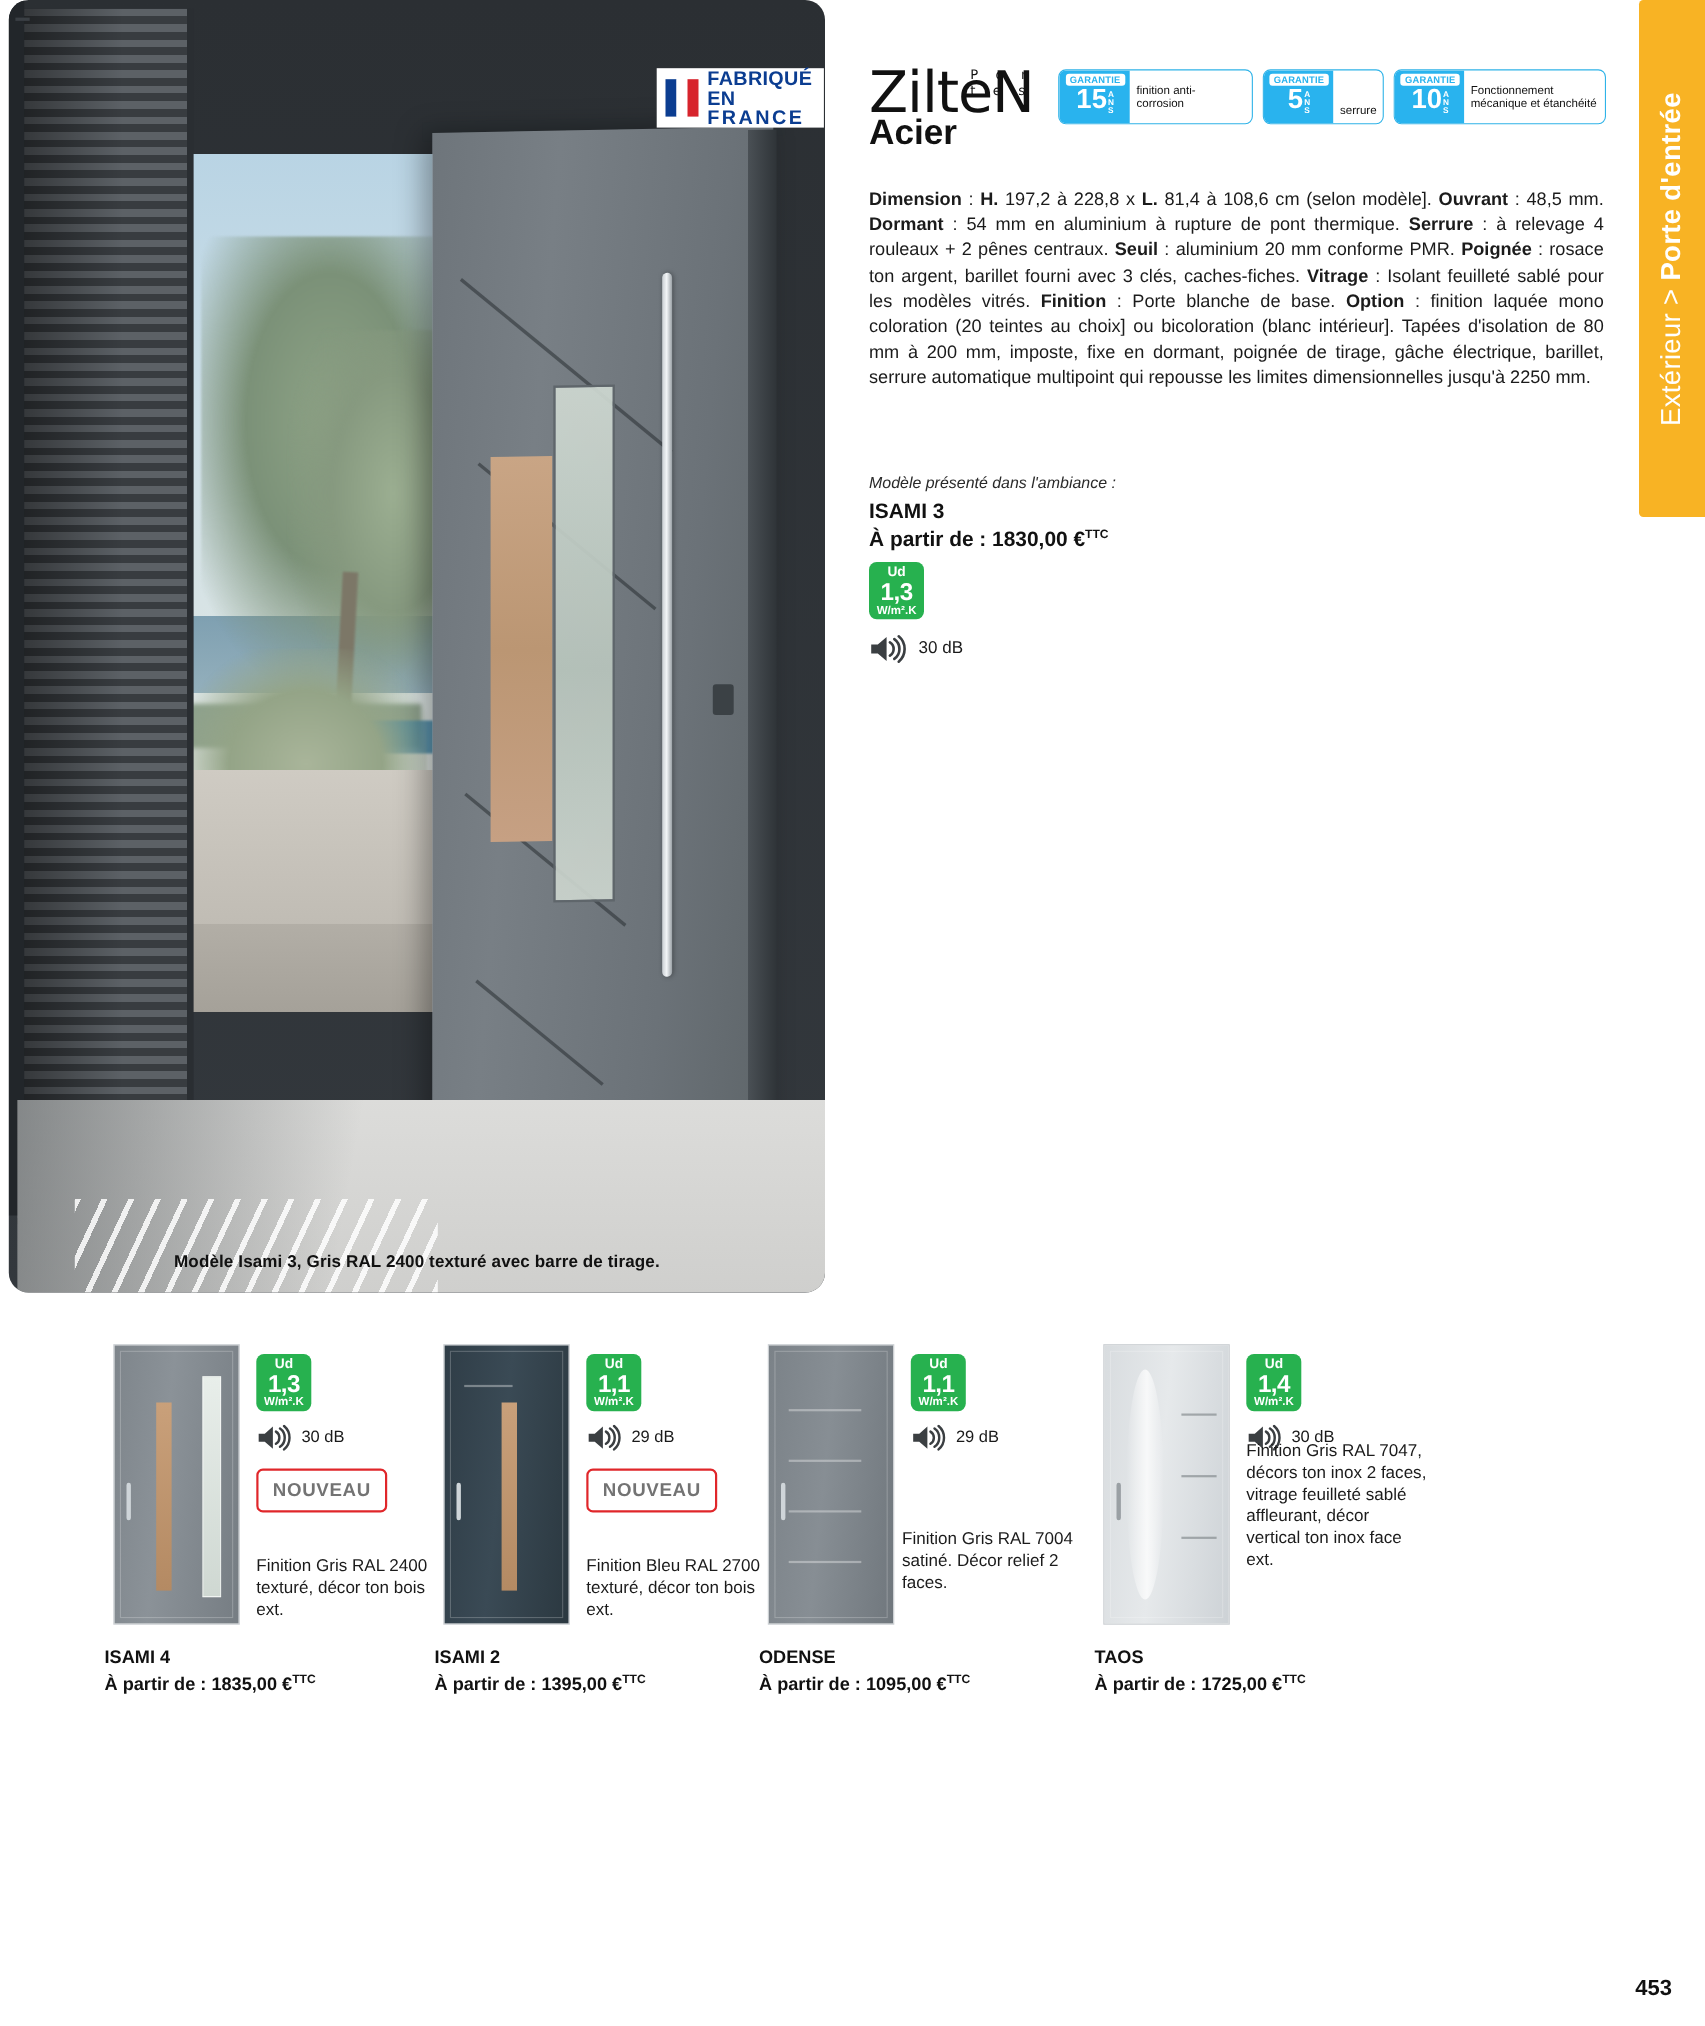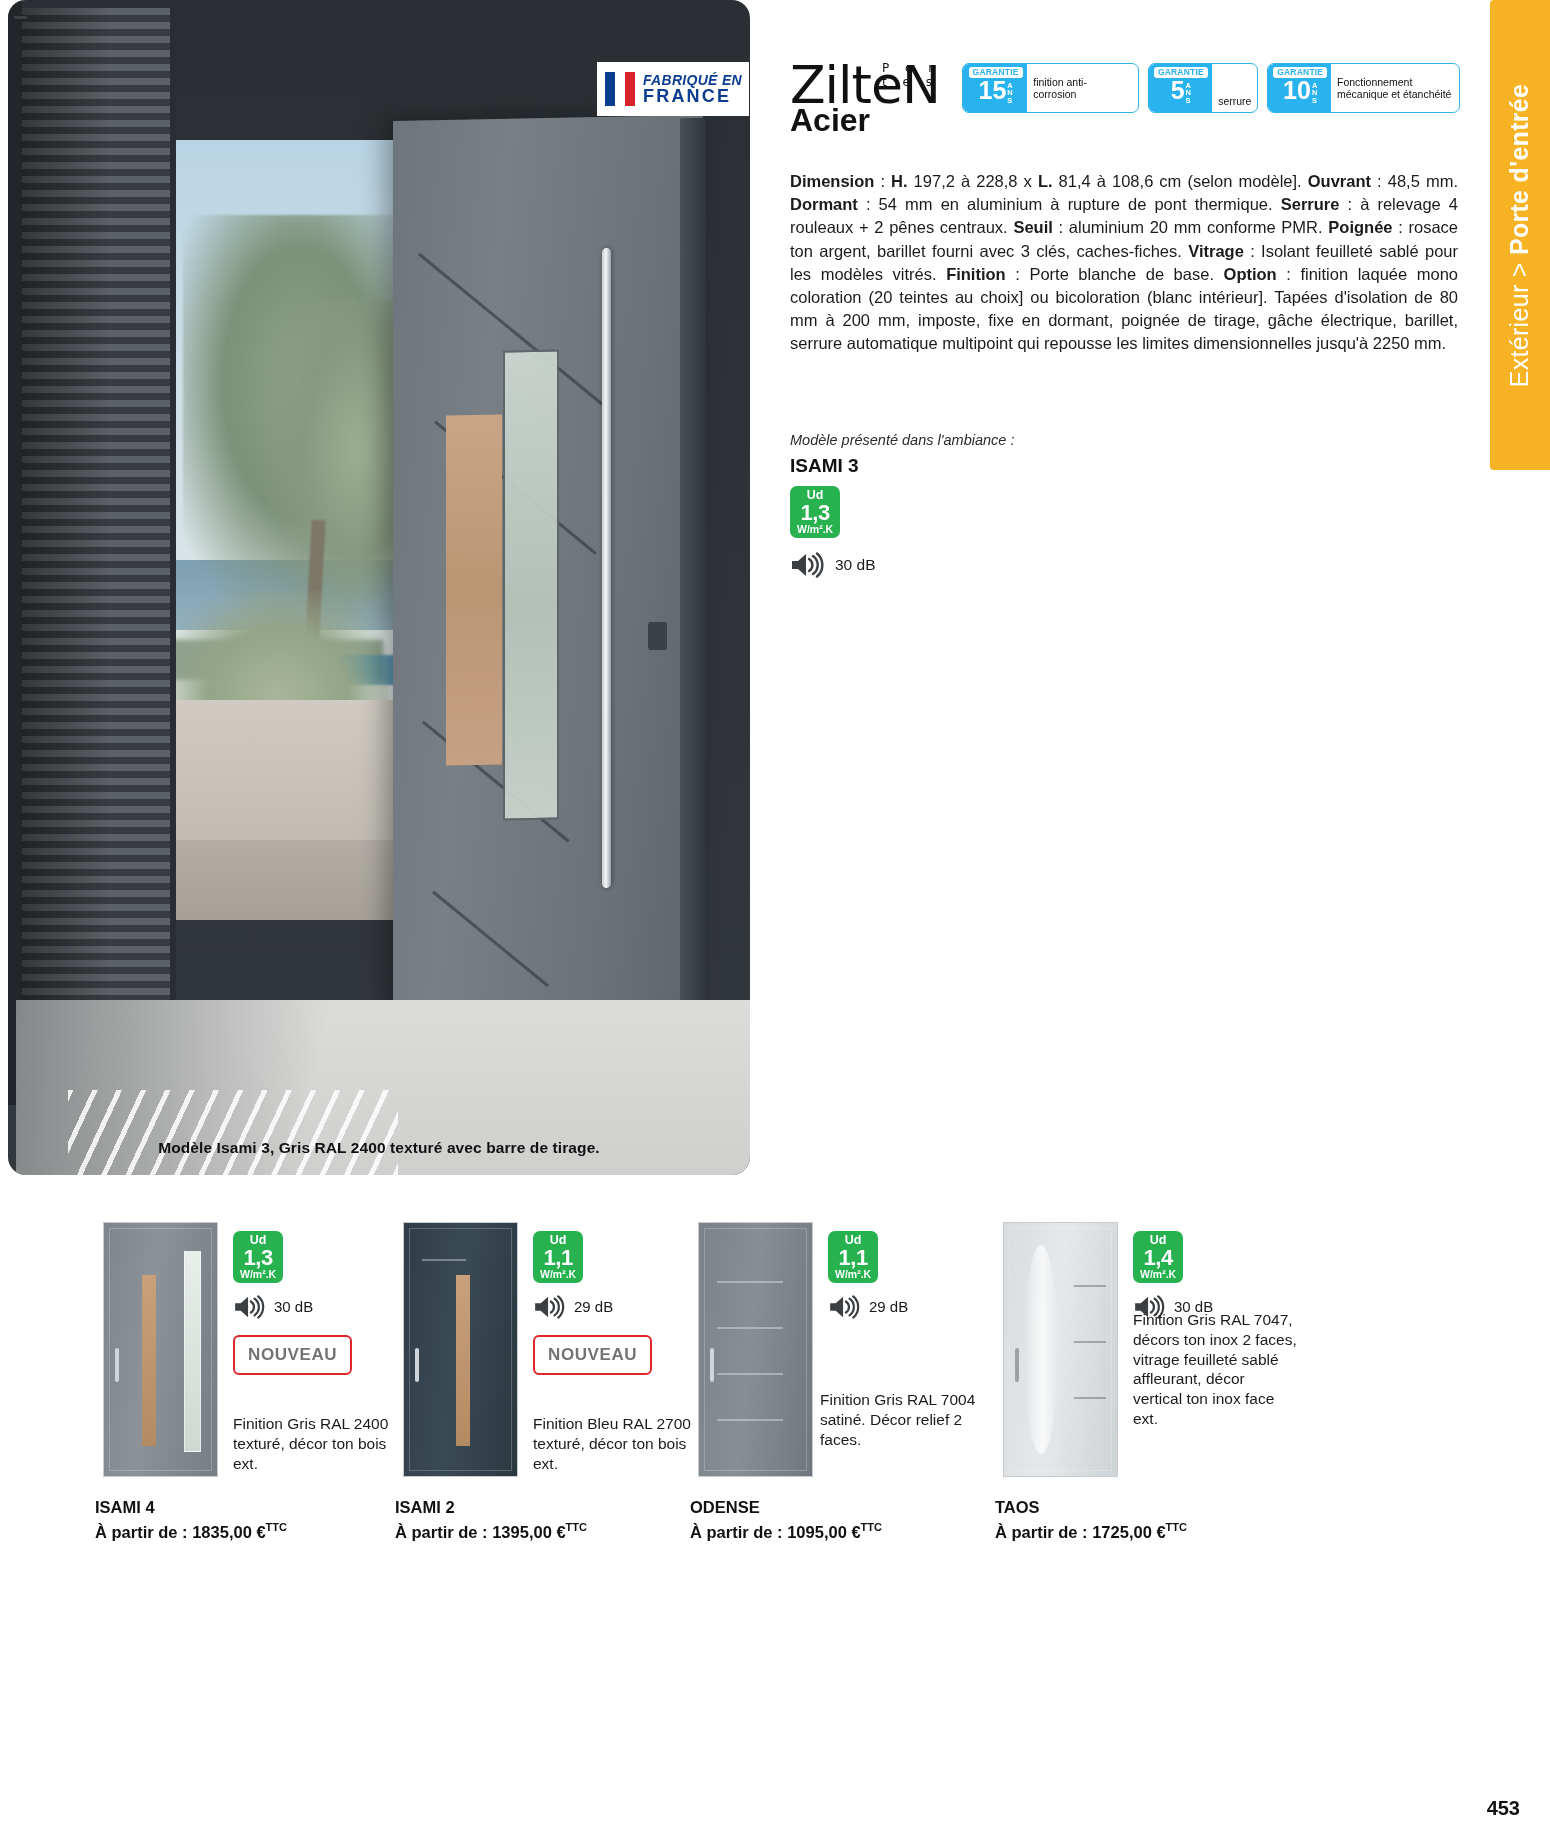--- a/index.html
+++ b/index.html
@@ -150,21 +150,21 @@
 
   
   .ff-badge {
     position:absolute; left:597px; top:62px; width:152px; height:54px;
     background:#fff; display:flex; align-items:center; gap:8px; padding:0 6px 0 8px;
   }
   .ff-flag { width:30px; height:34px; display:flex; }
   .ff-flag i { display:block; width:10px; height:34px; }
   .ff-flag .b{background:#0b3d91;} .ff-flag .w{background:#fff;} .ff-flag .r{background:#d7242c;}
   .ff-txt { line-height:1.0; }
-  .ff-txt .l1{ font-size:14px; font-weight:700; color:#0b3d91; letter-spacing:.3px;font-style:italic;}
+  .ff-txt .l1{ font-size:18px; font-weight:700; color:#0b3d91; letter-spacing:.3px;}
   .ff-txt .l2{ font-size:18px; font-weight:700; color:#0b3d91; letter-spacing:2.2px;}
 
   
   .col {
     position:absolute; left:790px; top:0; width:670px;
   }
   .brand-row{ position:absolute; left:0; top:55px; width:670px; height:70px;}
   .logo { position:absolute; left:0; top:0; }
   .logo-main{
     font-size:52px; font-weight:400; letter-spacing:-1px; color:#111;
@@ -401,20 +401,23 @@
       </div>
     </div>
 
     <div class="acier-title">Acier</div>
 
     <div class="desc"><b>Dimension</b> :  <b>H.</b> 197,2  à  228,8  x  <b>L.</b> 81,4  à  108,6 cm  (selon modèle]. <b>Ouvrant</b> : 48,5 mm. <b>Dormant</b> : 54 mm en aluminium à rupture de pont thermique. <b>Serrure</b> : à relevage 4 rouleaux + 2  pênes  centraux.  <b>Seuil</b> : aluminium  20 mm  conforme PMR.  <b>Poignée</b> :  rosace  ton  argent,  barillet  fourni  avec 3 clés, caches-fiches. <b>Vitrage</b> : Isolant feuilleté sablé pour les  modèles  vitrés.  <b>Finition</b> :  Porte  blanche  de  base. <b>Option</b> : finition laquée mono coloration (20 teintes au choix] ou bicoloration (blanc intérieur]. Tapées d'isolation de 80 mm à 200 mm, imposte, fixe en dormant, poignée de tirage, gâche électrique,  barillet,  serrure  automatique  multipoint  qui repousse les limites dimensionnelles jusqu'à 2250 mm.</div>
 
     <div class="ambiance">
       <div class="ambiance-lead">Modèle présenté dans l'ambiance :</div>
       <div class="ambiance-name">ISAMI 3</div>
+      <div class="ambiance-price">
+        <span>À partir de : 1830,00 €</span><span class="ttc">TTC</span>
+      </div>
 
       <div class="ud-badge">
         <span class="u1">Ud</span>
         <span class="u2">1,3</span>
         <span class="u3">W/m².K</span>
       </div>
 
       <div class="db-row">
         <span>
           <svg class="spk" width="34" height="26" viewBox="0 0 34 26" aria-hidden="true">

